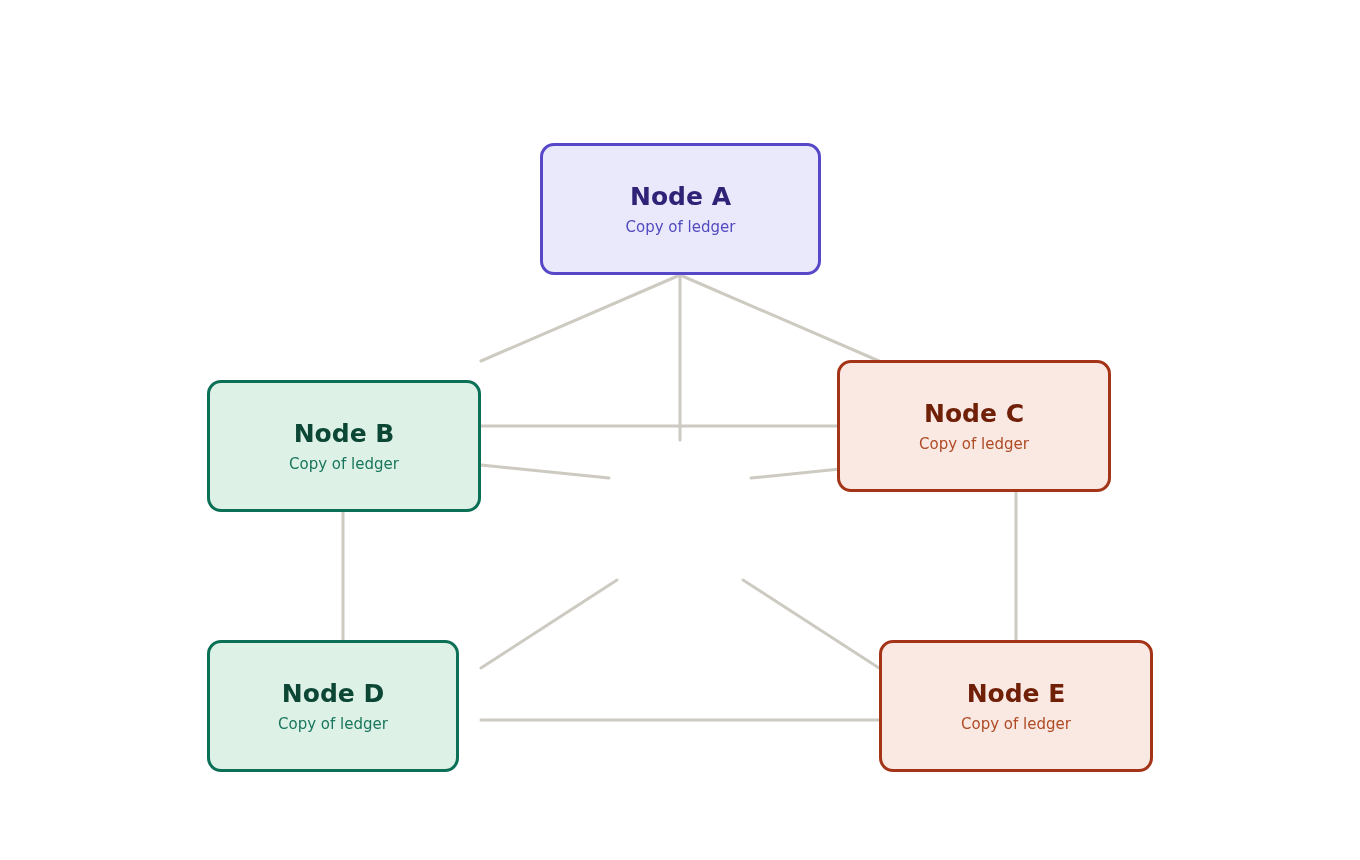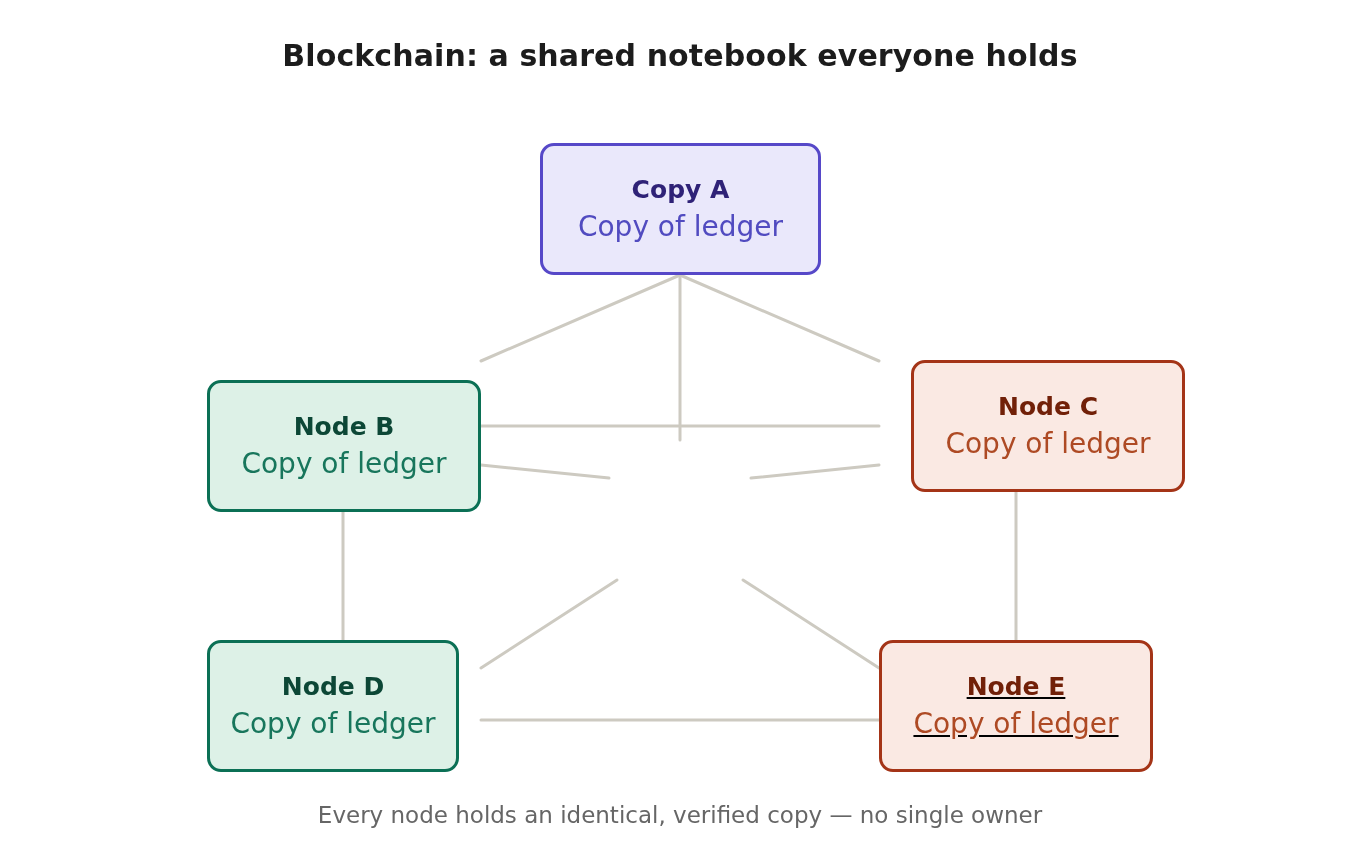--- a/index.html
+++ b/index.html
@@ -78,21 +78,21 @@
     align-items: center;
     justify-content: center;
     gap: 11px;
   }
   .node .node-title {
     font-size: 25px;
     font-weight: bold;
     line-height: 1;
   }
   .node .node-sub {
-    font-size: 28px;
+    font-size: 15px;
     line-height: 1;
   }
 
   
   .theme-indigo { background: #eae8fb; border-color: #5648c8; }
   .theme-indigo .node-title { color: #2f2277; }
   .theme-indigo .node-sub   { color: #514bc0; }
 
   
   .theme-teal { background: #ddf1e7; border-color: #0b7055; }
@@ -100,41 +100,40 @@
   .theme-teal .node-sub   { color: #18765c; }
 
   
   .theme-rust { background: #fae9e3; border-color: #a43417; }
   .theme-rust .node-title { color: #712008; }
   .theme-rust .node-sub   { color: #ae4a24; }
 
   
   #node-a { left: 540px; top: 143px; width: 281px; height: 132px; }
   #node-b { left: 207px; top: 380px; width: 274px; height: 132px; }
-  #node-c { left: 911px; top: 360px; width: 274px; height: 132px; }
+  #node-c { left: 837px; top: 360px; width: 274px; height: 132px; }
   #node-d { left: 207px; top: 640px; width: 252px; height: 132px; }
-  #node-e { left: 879px; top: 640px; width: 274px; height: 132px; text-decoration: underline; }
+  #node-e { left: 879px; top: 640px; width: 274px; height: 132px; }
 
   
   #caption {
     position: absolute;
     left: 0;
     top: 802px;
     width: 1360px;
     text-align: center;
     font-size: 23px;
     color: #666666;
   }
 </style>
 </head>
 <body>
 
 <div id="stage">
 
-  <div id="title">Blockchain: a shared notebook everyone holds</div>
 
   <svg id="edges" viewBox="0 0 1360 860" width="1360" height="860" aria-hidden="true">
     <g stroke="#cdcac1" stroke-width="3" stroke-linecap="round" fill="none">
 
       <line x1="680" y1="275" x2="481" y2="361"></line>
 
       <line x1="680" y1="275" x2="879" y2="361"></line>
 
       <line x1="680" y1="275" x2="680" y2="440"></line>
 
@@ -151,21 +150,21 @@
       <line x1="879" y1="465" x2="751" y2="478"></line>
 
       <line x1="481" y1="668" x2="617" y2="580"></line>
 
       <line x1="879" y1="668" x2="743" y2="580"></line>
     </g>
   </svg>
 
 
   <div id="node-a" class="node theme-indigo">
-    <span class="node-title">Copy A</span>
+    <span class="node-title">Node A</span>
     <span class="node-sub">Copy of ledger</span>
   </div>
 
   <div id="node-b" class="node theme-teal">
     <span class="node-title">Node B</span>
     <span class="node-sub">Copy of ledger</span>
   </div>
 
   <div id="node-c" class="node theme-rust">
     <span class="node-title">Node C</span>
@@ -175,15 +174,14 @@
   <div id="node-d" class="node theme-teal">
     <span class="node-title">Node D</span>
     <span class="node-sub">Copy of ledger</span>
   </div>
 
   <div id="node-e" class="node theme-rust">
     <span class="node-title">Node E</span>
     <span class="node-sub">Copy of ledger</span>
   </div>
 
-  <div id="caption">Every node holds an identical, verified copy — no single owner</div>
 
 </div>
 
 </body></html>

